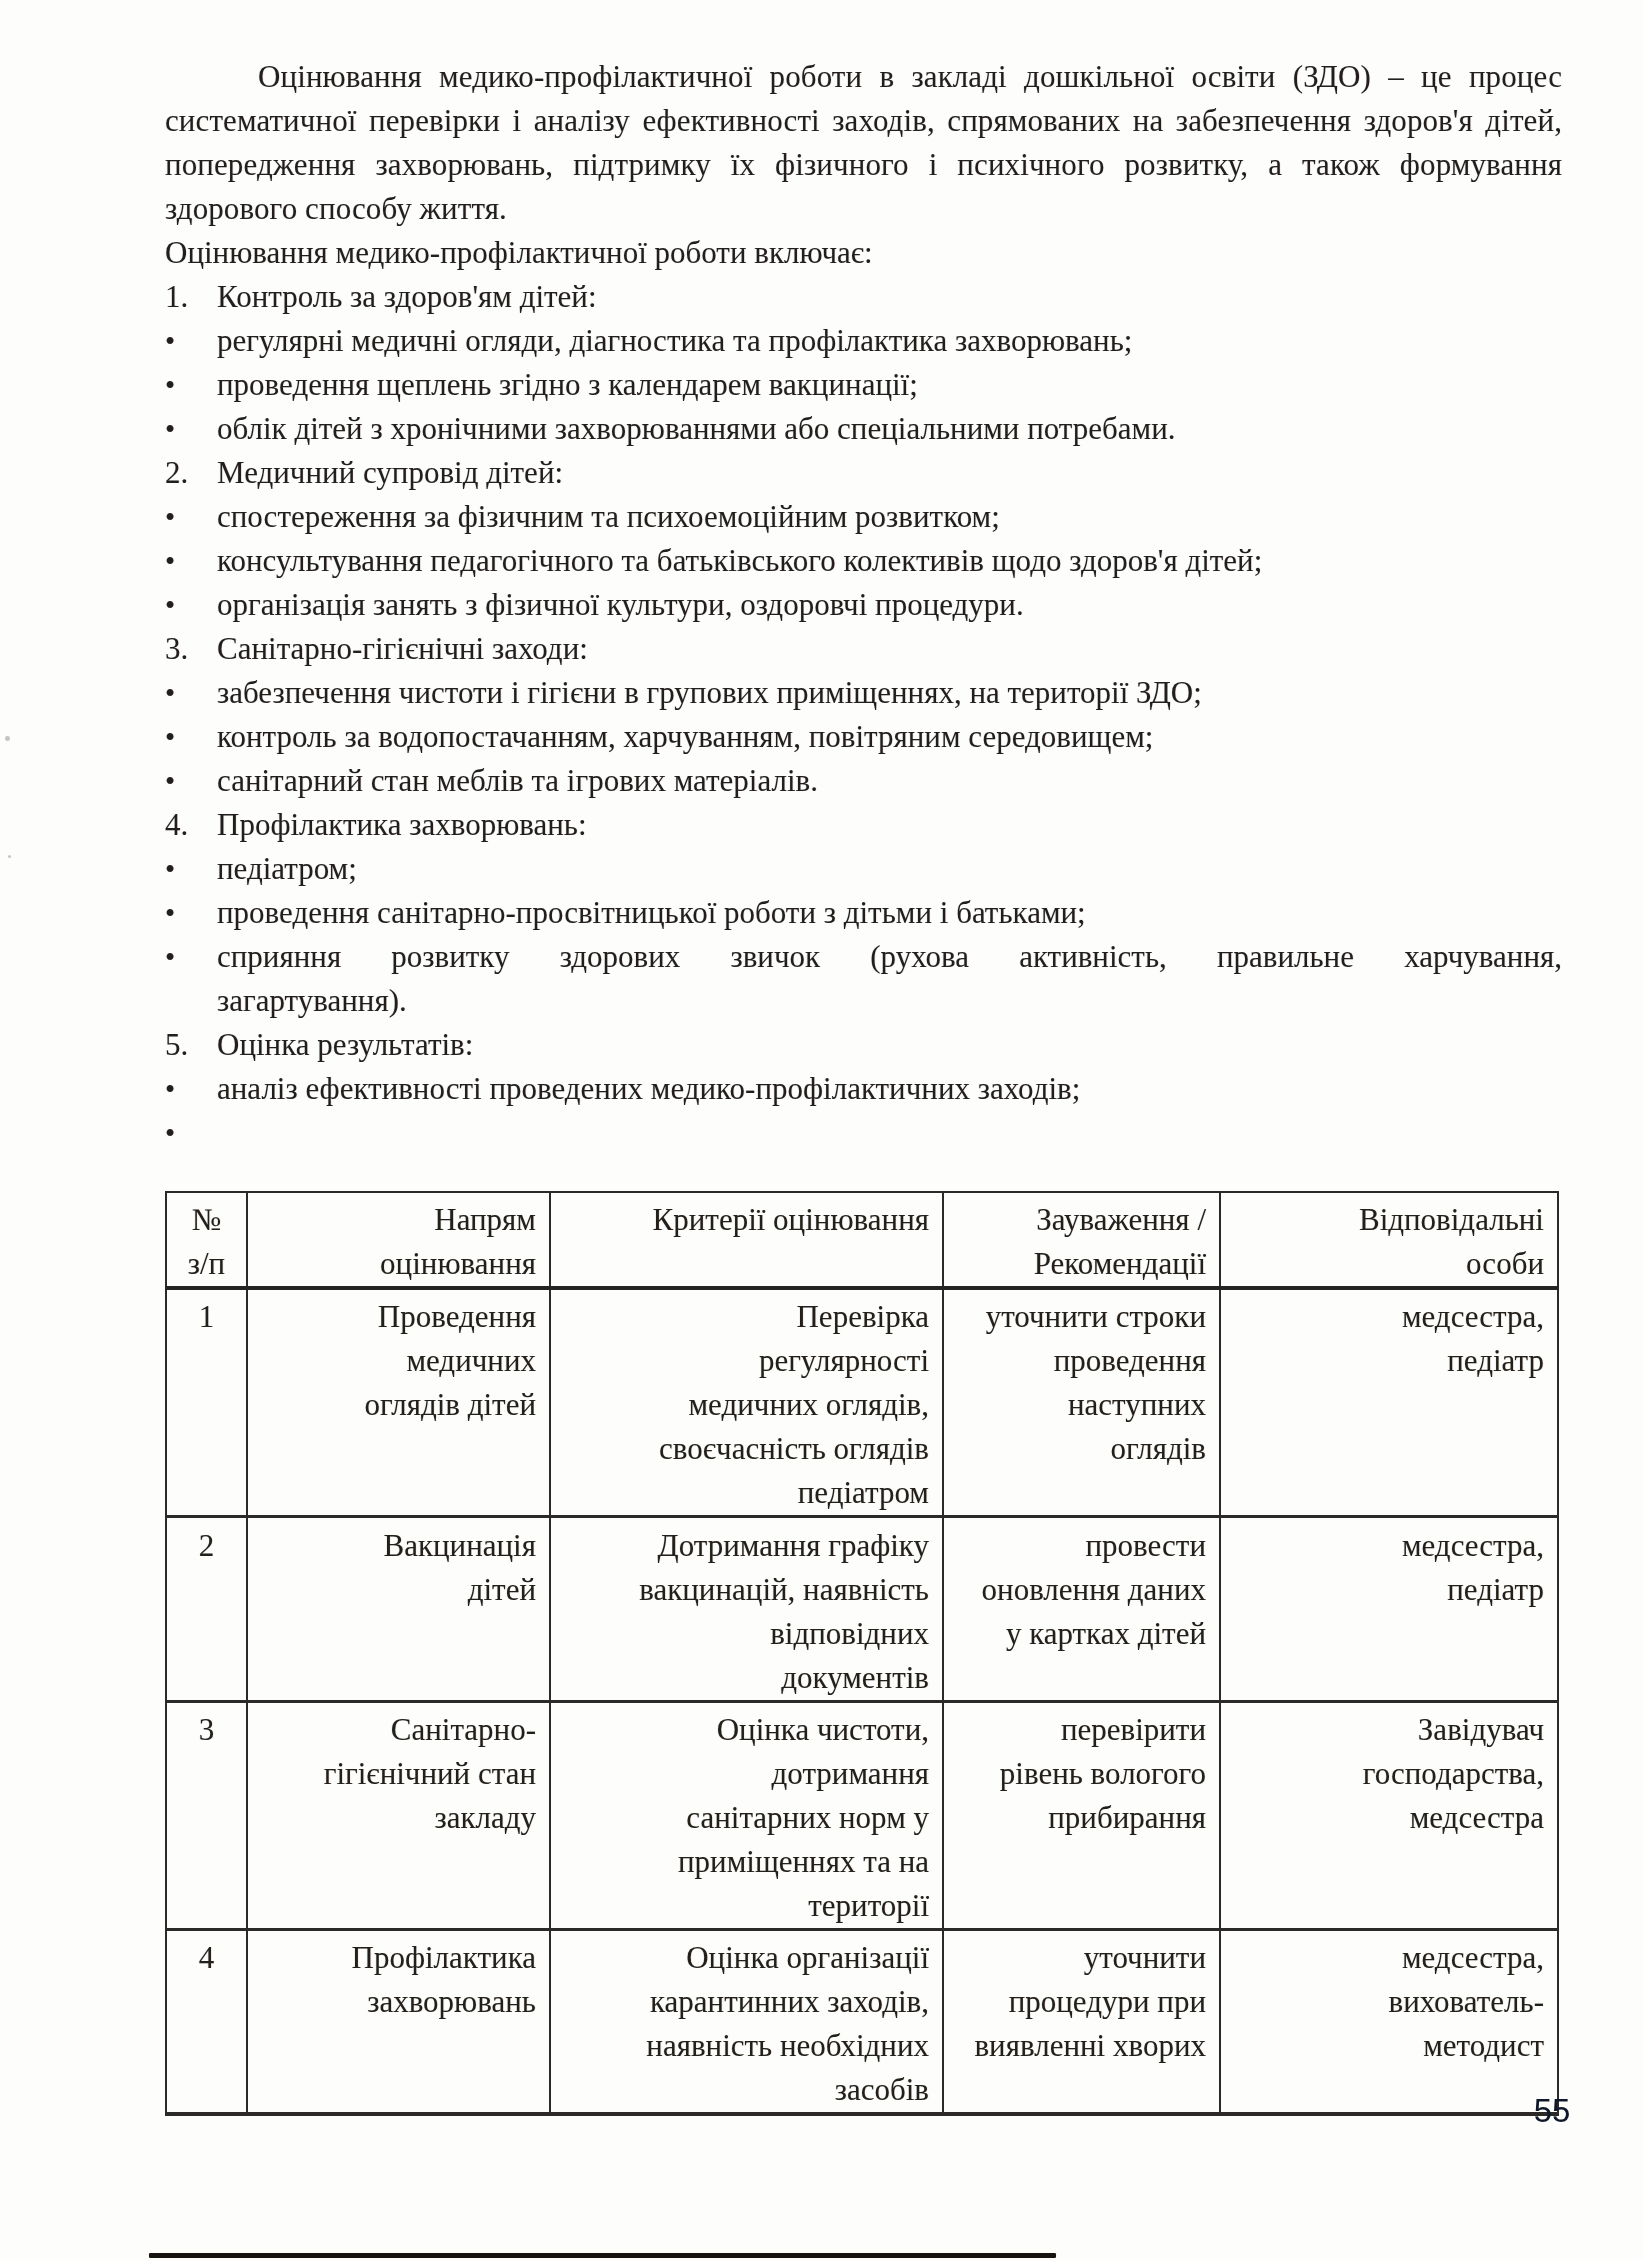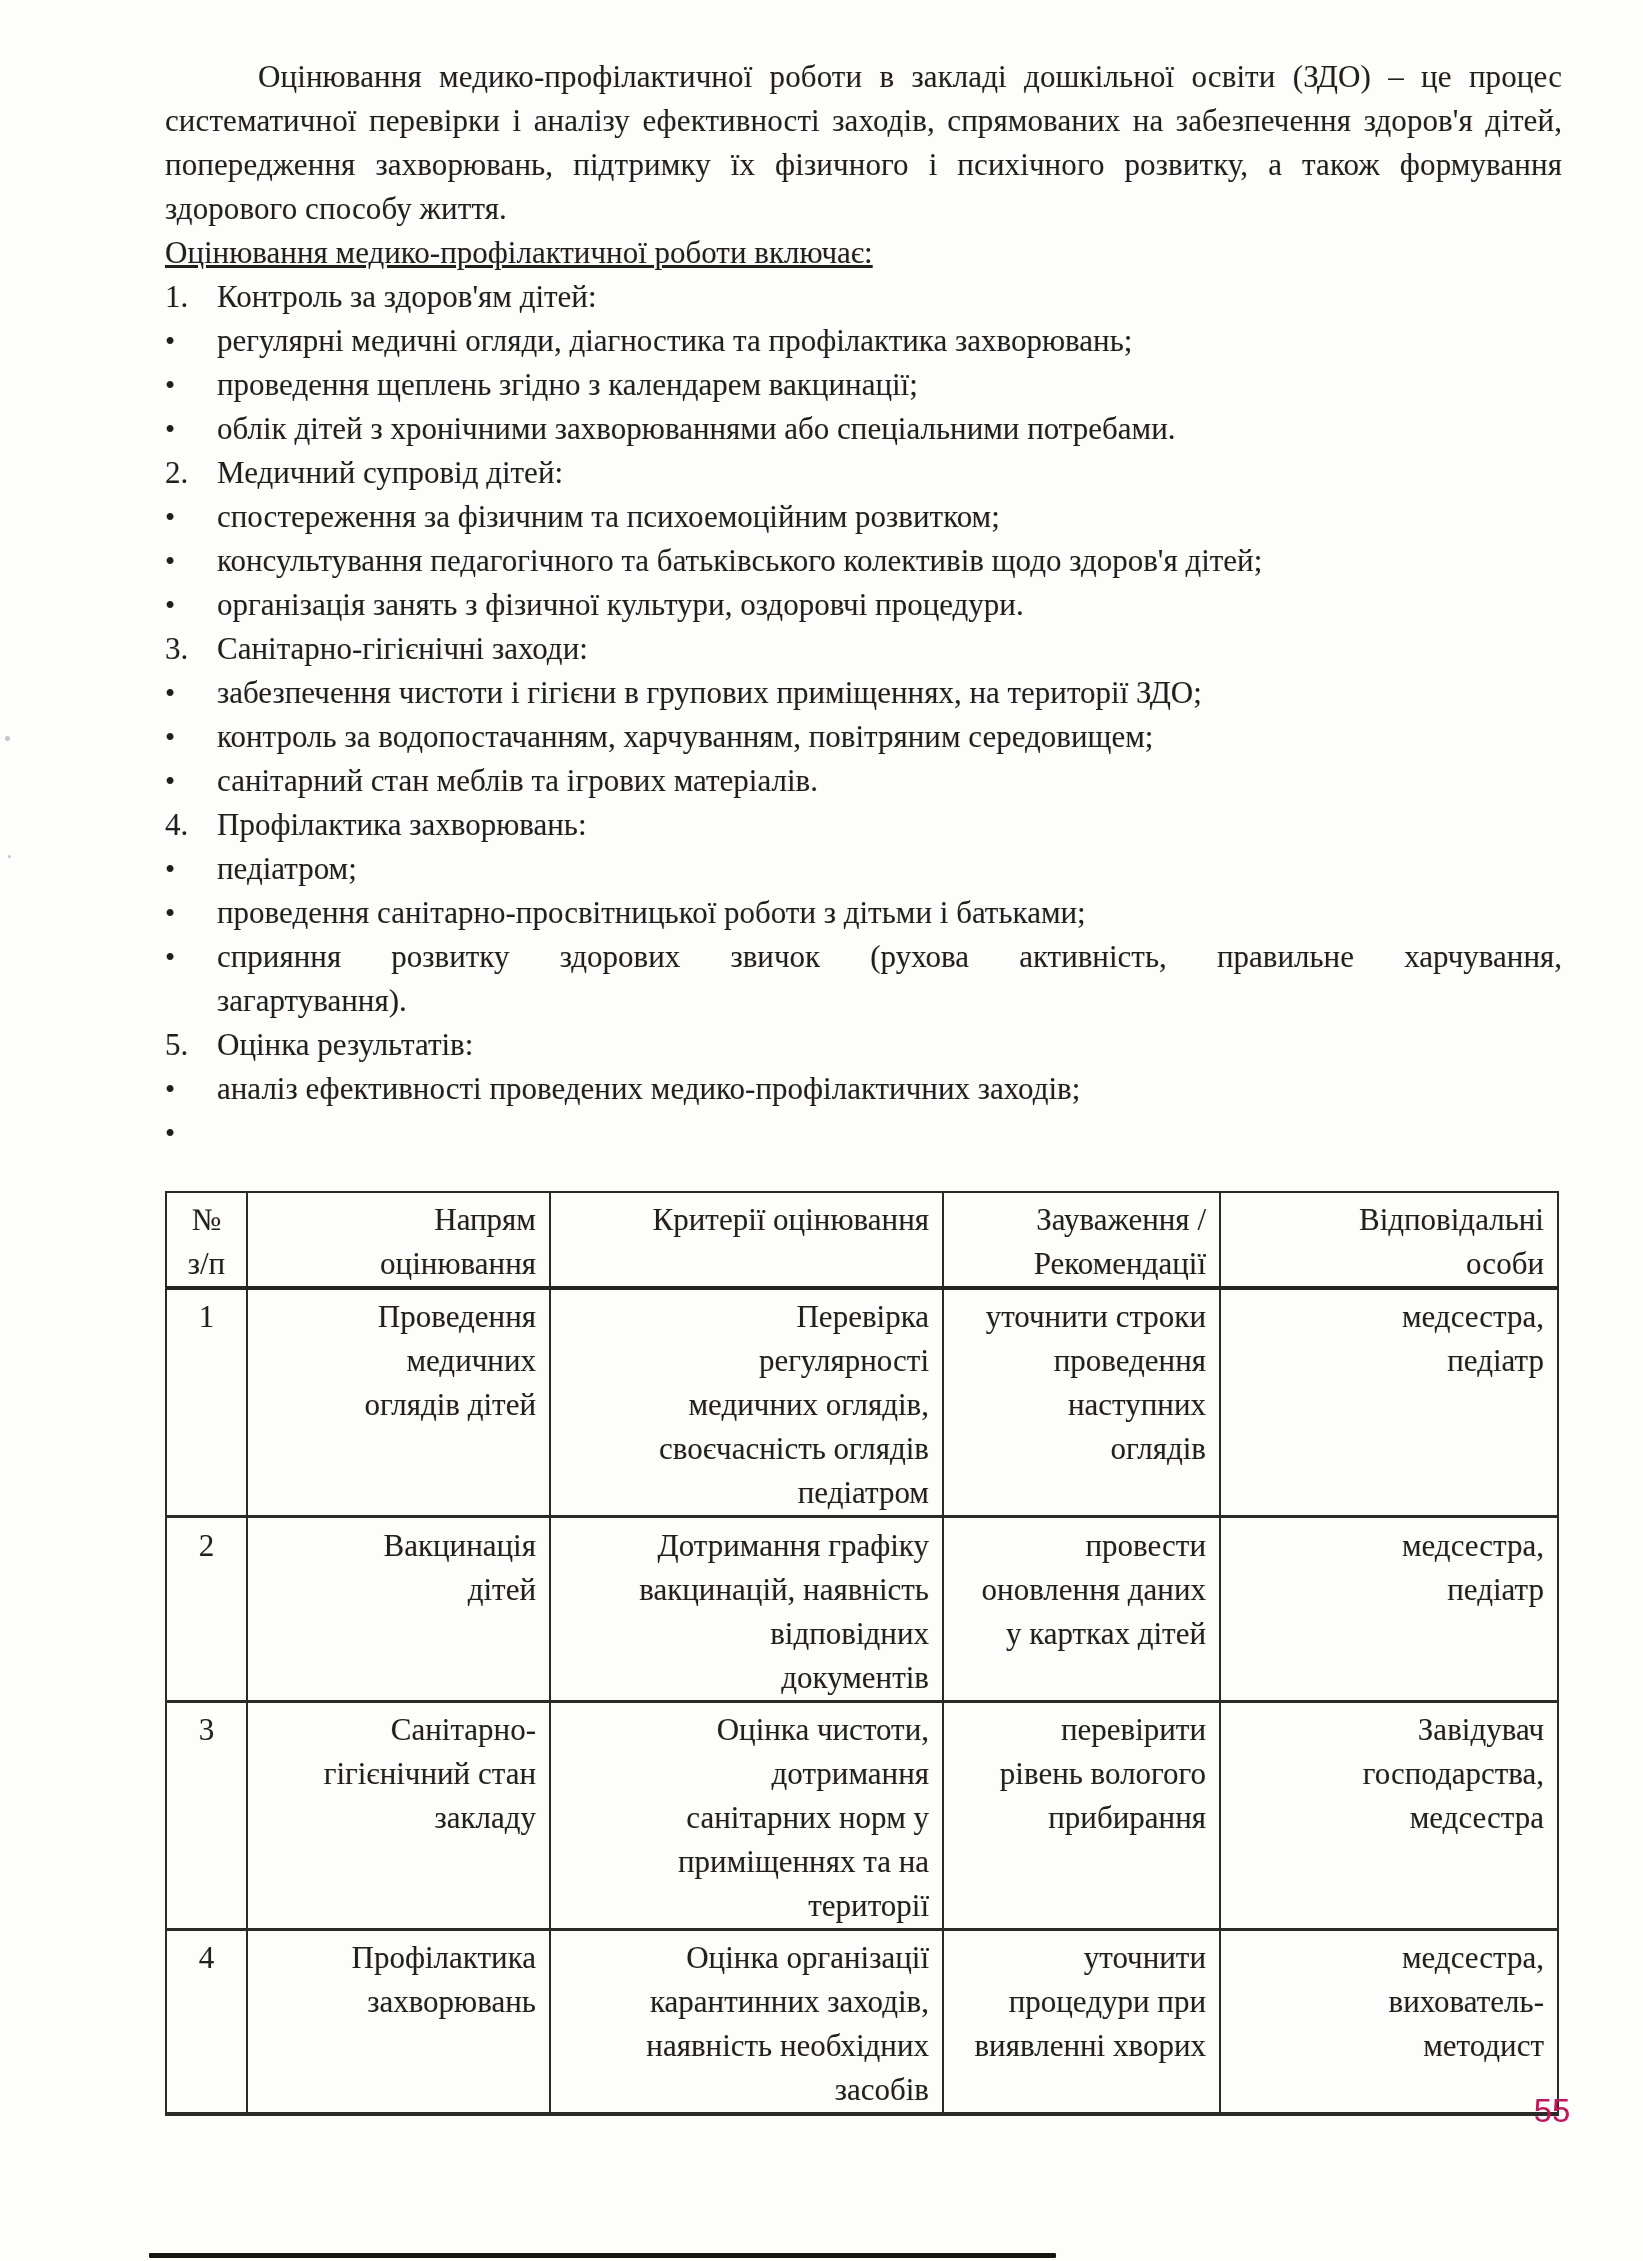--- a/index.html
+++ b/index.html
@@ -13,21 +13,21 @@
   
   .textblock{
     position:absolute;left:165px;top:55px;width:1397px;
     font-size:31px;line-height:44px;
     text-shadow:0.7px 0 0 rgba(150,60,40,.10),-0.7px 0 0 rgba(40,110,160,.10);
   }
   .para{
     margin:0;text-align:justify;text-indent:93px;
     letter-spacing:0.1px;
   }
-  .lead{margin:0;text-decoration:underline;}
+  .lead{margin:0;}
   .li{position:relative;padding-left:52px;}
   .li .marker{position:absolute;left:0;top:0;}
   .li .marker.bullet{font-size:29px;}
   .li .jline{display:block;text-align:justify;text-align-last:justify;}
   .li .cline{display:block;}
   
   table.eval{
     position:absolute;left:165px;top:1191px;
     border-collapse:collapse;table-layout:fixed;width:1392px;
     font-size:31px;line-height:44px;color:#232019;
@@ -46,21 +46,21 @@
   table.eval .c-num{text-align:center;padding-left:3.9px;padding-right:3.9px;}
   tr.r-head{height:87px;}
   tr.r1{height:222px;}
   tr.r2{height:167px;}
   tr.r3{height:228px;}
   tr.r4{height:166px;}
   
   .pagenum{
     position:absolute;left:1513px;top:2092px;width:78px;
     font-family:"Liberation Sans","DejaVu Sans",sans-serif;
-    font-size:33px;color:#be185d;text-align:center;
+    font-size:33px;color:#0f172a;text-align:center;
   }
   .scan-edge{
     position:absolute;left:149px;top:2253px;width:907px;height:5.2px;
     background:#161311;border-radius:1.3px;
   }
   .speck{position:absolute;width:4.6px;height:4.6px;border-radius:50%;background:#9a96a0;opacity:.55;}
   .speck.s1{left:5.2px;top:736px;}
   .speck.s2{left:7.8px;top:855px;width:3.3px;height:3.3px;}
 </style>
 </head>

